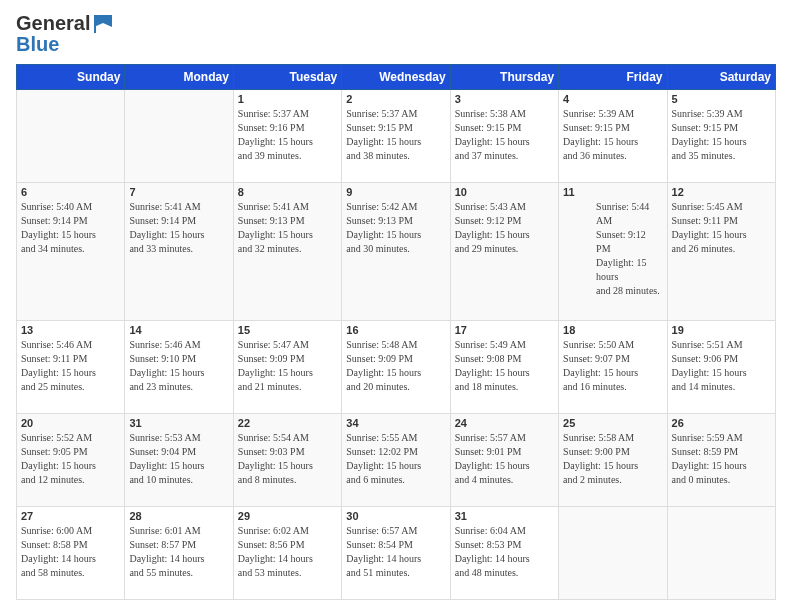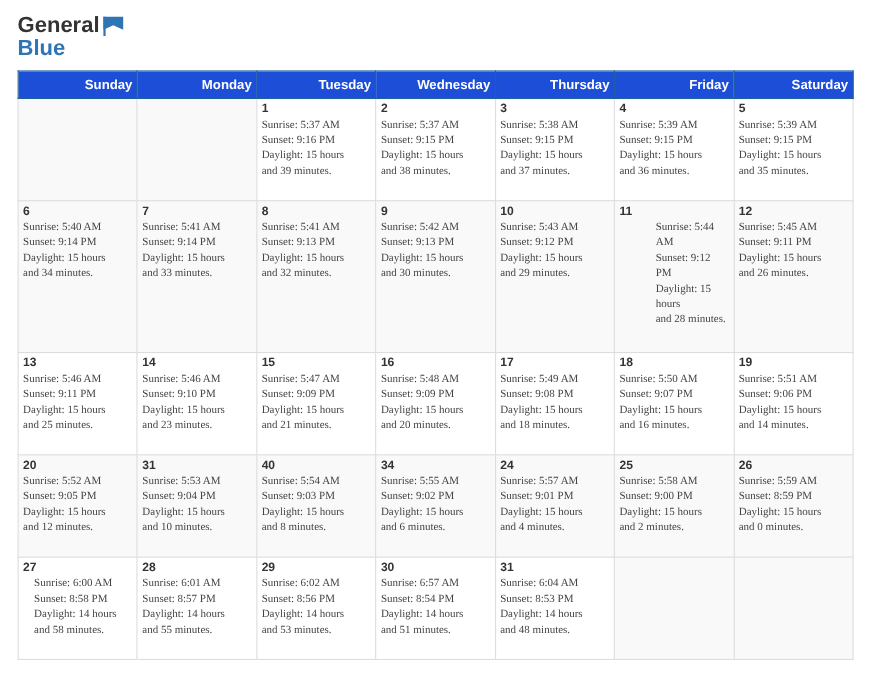--- a/index.html
+++ b/index.html
@@ -269,30 +269,30 @@
 and 12 minutes.</div>
           </td>
           <td>
             <span class="day-number">31</span>
             <div class="day-info" style="white-space: pre-line;">Sunrise: 5:53 AM
 Sunset: 9:04 PM
 Daylight: 15 hours
 and 10 minutes.</div>
           </td>
           <td>
-            <span class="day-number">40</span>
+            <span class="day-number">22</span>
             <div class="day-info" style="white-space: pre-line;">Sunrise: 5:54 AM
 Sunset: 9:03 PM
 Daylight: 15 hours
 and 8 minutes.</div>
           </td>
           <td>
             <span class="day-number">34</span>
             <div class="day-info" style="white-space: pre-line;">Sunrise: 5:55 AM
-Sunset: 9:02 PM
+Sunset: 12:02 PM
 Daylight: 15 hours
 and 6 minutes.</div>
           </td>
           <td>
             <span class="day-number">24</span>
             <div class="day-info" style="white-space: pre-line;">Sunrise: 5:57 AM
 Sunset: 9:01 PM
 Daylight: 15 hours
 and 4 minutes.</div>
           </td>
@@ -307,21 +307,21 @@
             <span class="day-number">26</span>
             <div class="day-info" style="white-space: pre-line;">Sunrise: 5:59 AM
 Sunset: 8:59 PM
 Daylight: 15 hours
 and 0 minutes.</div>
           </td>
         </tr>
         <tr>
           <td>
             <span class="day-number">27</span>
-            <div class="day-info" style="white-space: pre-line; margin-left: 10px;">Sunrise: 6:00 AM
+            <div class="day-info" style="white-space: pre-line;">Sunrise: 6:00 AM
 Sunset: 8:58 PM
 Daylight: 14 hours
 and 58 minutes.</div>
           </td>
           <td>
             <span class="day-number">28</span>
             <div class="day-info" style="white-space: pre-line;">Sunrise: 6:01 AM
 Sunset: 8:57 PM
 Daylight: 14 hours
 and 55 minutes.</div>

